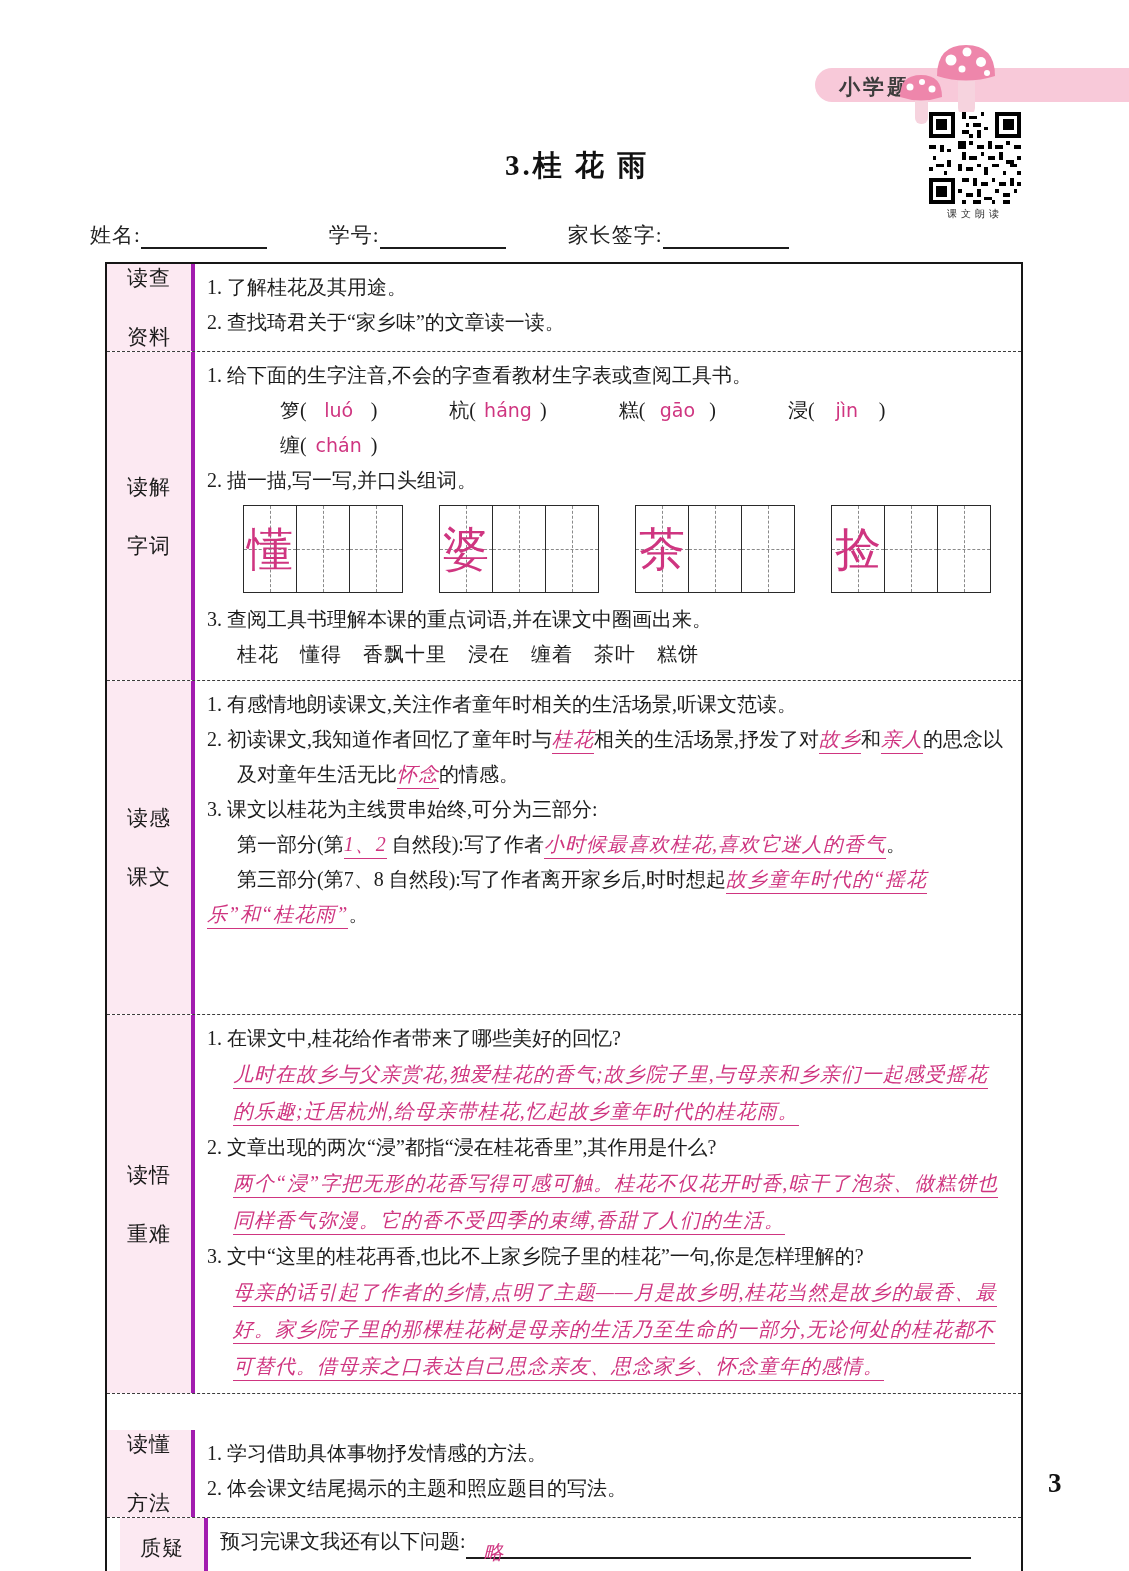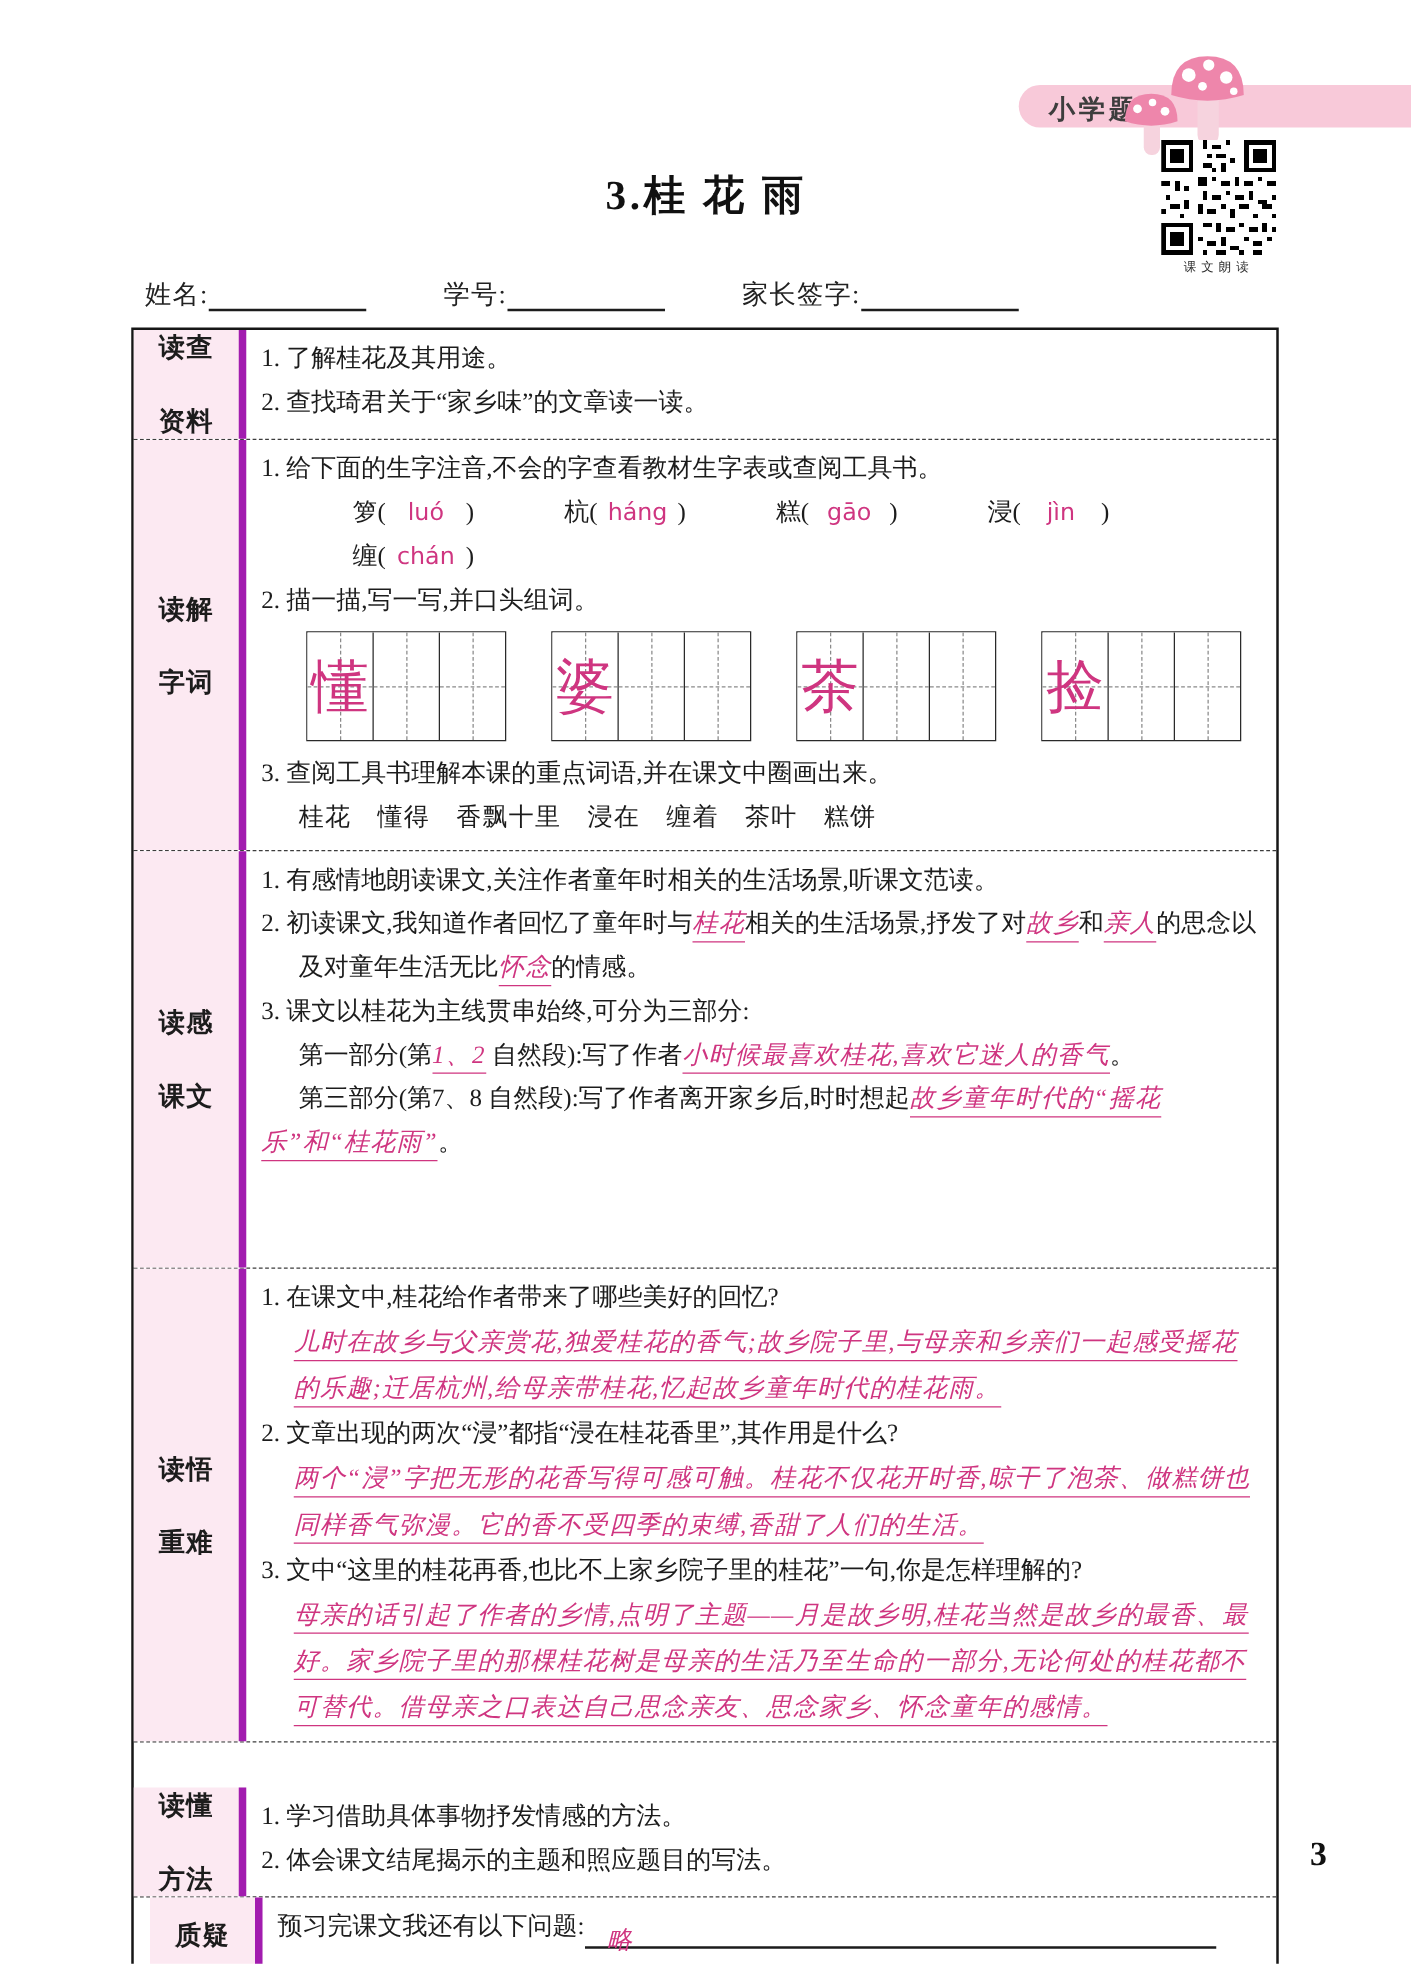--- a/index.html
+++ b/index.html
@@ -17,41 +17,41 @@
     position:absolute;left:24px;top:5px;font-size:21px;font-weight:bold;
     color:#3d3d3d;letter-spacing:3px;font-family:"Liberation Sans","DejaVu Sans",sans-serif;
   }
   .mushrooms{position:absolute;left:892px;top:34px;width:132px;height:100px;}
   .qr{position:absolute;left:929px;top:112px;width:92px;height:92px;}
   .qr-caption{
     position:absolute;left:923px;top:207px;width:104px;text-align:center;
     font-size:10px;color:#2d2d2d;letter-spacing:4px;
   }
   .title{
-    position:absolute;top:134px;left:105px;width:920px;margin:0;text-align:center;
-    font-size:33px;font-weight:bold;letter-spacing:3px;color:#111;
-  }
-  .fields{position:absolute;top:221px;left:116px;width:920px;font-size:21px;color:#222;}
+    position:absolute;top:134px;left:105px;width:920px;margin:12px;text-align:center;
+    font-size:29px;font-weight:bold;letter-spacing:3px;color:#111;
+  }
+  .fields{position:absolute;top:221px;left:90px;width:920px;font-size:21px;color:#222;}
   .field-label{letter-spacing:1px;}
   .blank{
     display:inline-block;width:126px;height:21px;vertical-align:bottom;
     border-bottom:2px solid #1c1c1c;margin-right:62px;
   }
   .blank.last{margin-right:0;}
   
   .table{
     position:absolute;top:262px;left:105px;width:918px;
     border:2.5px solid #161616;box-sizing:border-box;background:#fff;
   }
   .row{display:flex;box-sizing:border-box;border-bottom:1.5px dashed #3c3c3c;}
   .row:last-child{border-bottom:none;}
   .row-label{
-    flex:0 0 84px;background:#fce9f2;border-right:6px solid #a21caf;
+    flex:0 0 84px;background:#fce9f2;border-right:4px solid #a21caf;
     display:flex;flex-direction:column;justify-content:center;align-items:center;
-    gap:31px;font-size:21px;font-weight:bold;color:#1c1c1c;letter-spacing:1px;
+    gap:31px;font-size:21px;font-weight:normal;color:#1c1c1c;letter-spacing:1px;
     font-family:"Liberation Sans","DejaVu Sans",sans-serif;
   }
   .row-content{flex:1;padding:6px 16px 8px 12px;font-size:20px;line-height:35px;}
   .row-content p{margin:0;}
   p.item{padding-left:30px;text-indent:-30px;}
   p.part{text-indent:30px;}
   p.plain{text-indent:0;}
   
   .ans{
     color:#cf3580;border-bottom:1px solid #cf3580;padding-bottom:3px;

